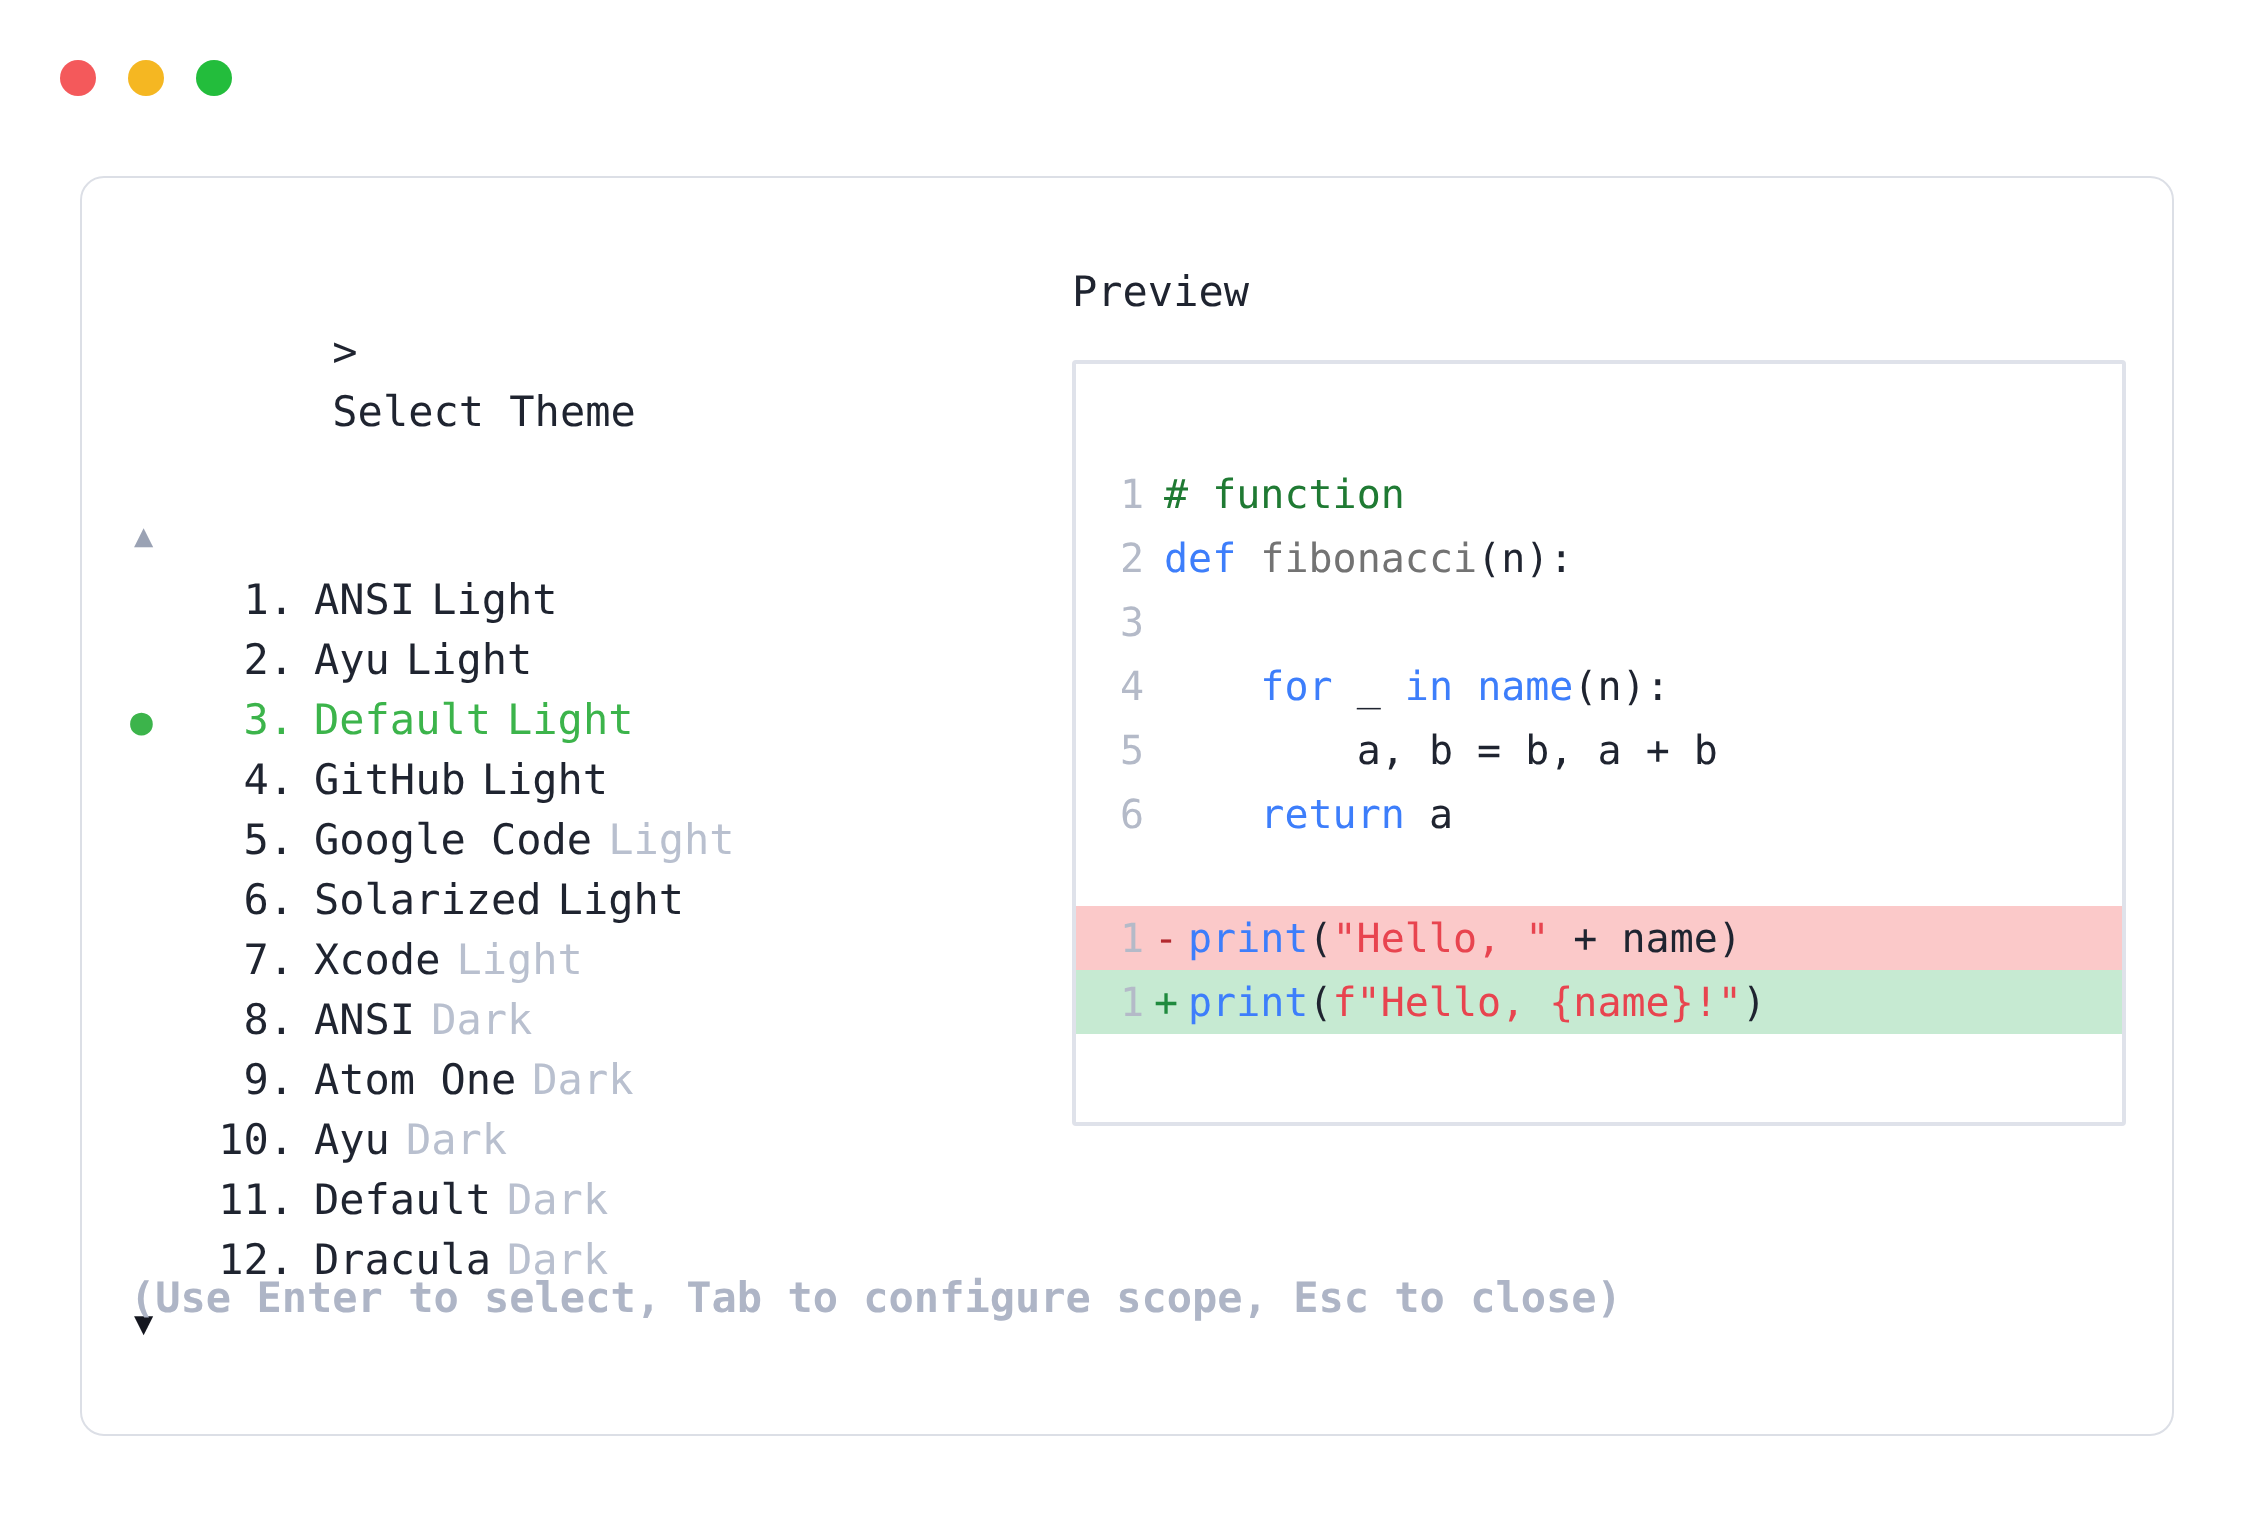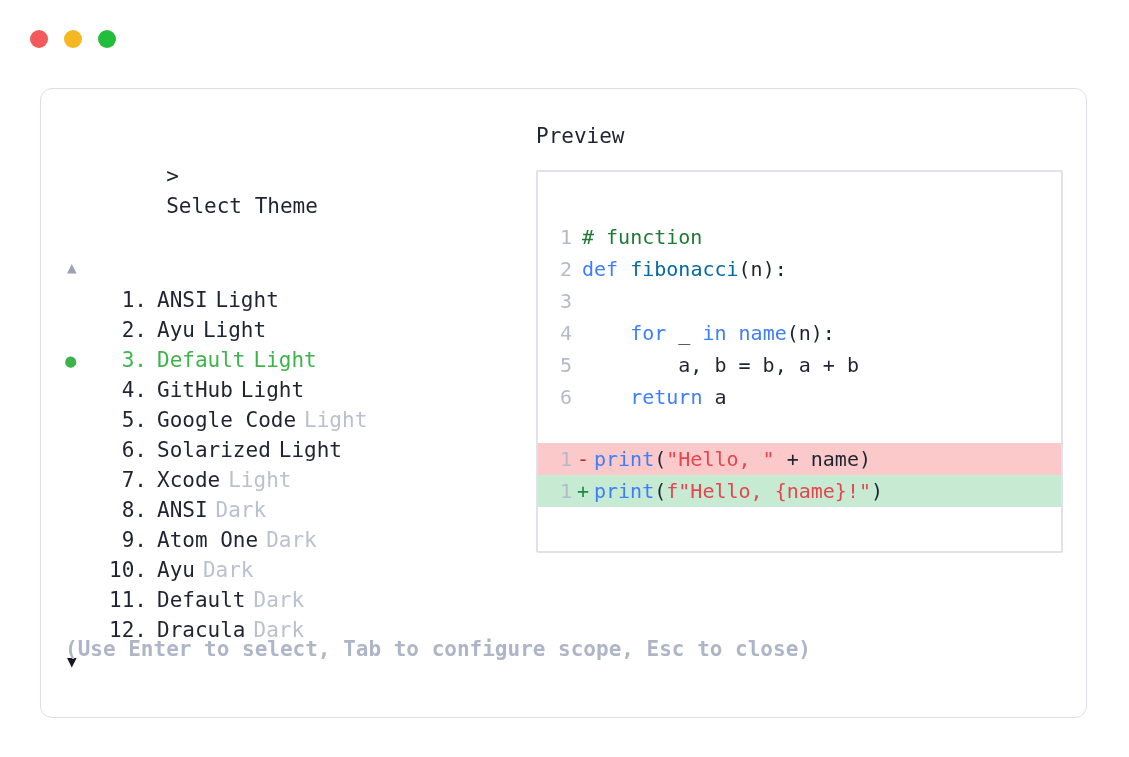--- a/index.html
+++ b/index.html
@@ -129,21 +129,21 @@
     line-height: 30px;
     color: #aeb5c6;
     white-space: pre;
     font-weight: bold;
   }
 
   
   .right-col {
     position: absolute;
     left: 495px;
-    top: 32px;
+    top: 42px;
     width: 530px;
   }
   .preview-title {
     font-size: 21px;
     line-height: 30px;
     color: #1f2430;
     white-space: pre;
   }
   .preview-box {
     margin-top: 19px;
@@ -176,21 +176,21 @@
     flex: 0 0 16px;
     text-align: right;
     color: #b4bac8;
     margin-right: 10px;
   }
   .code-text { color: #1f2430; }
 
   
   .tok-comment  { color: #1f7a33; }
   .tok-keyword  { color: #3d7efb; }
-  .tok-func     { color: #0369a1; }
+  .tok-func     { color: #737373; }
   .tok-builtin  { color: #3d7efb; }
   .tok-plain    { color: #1f2430; }
   .tok-string   { color: #e8444f; }
 
   .code-gap { height: 30px; }
 
   .diff-line {
     display: flex;
     align-items: baseline;
     font-size: 20px;

